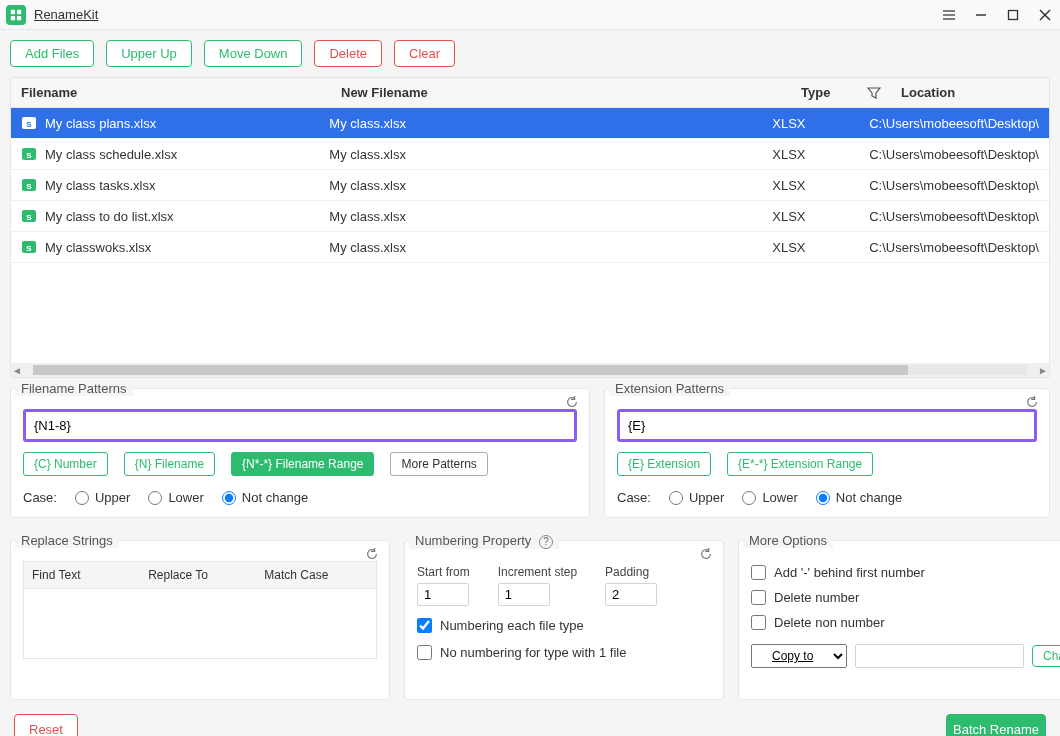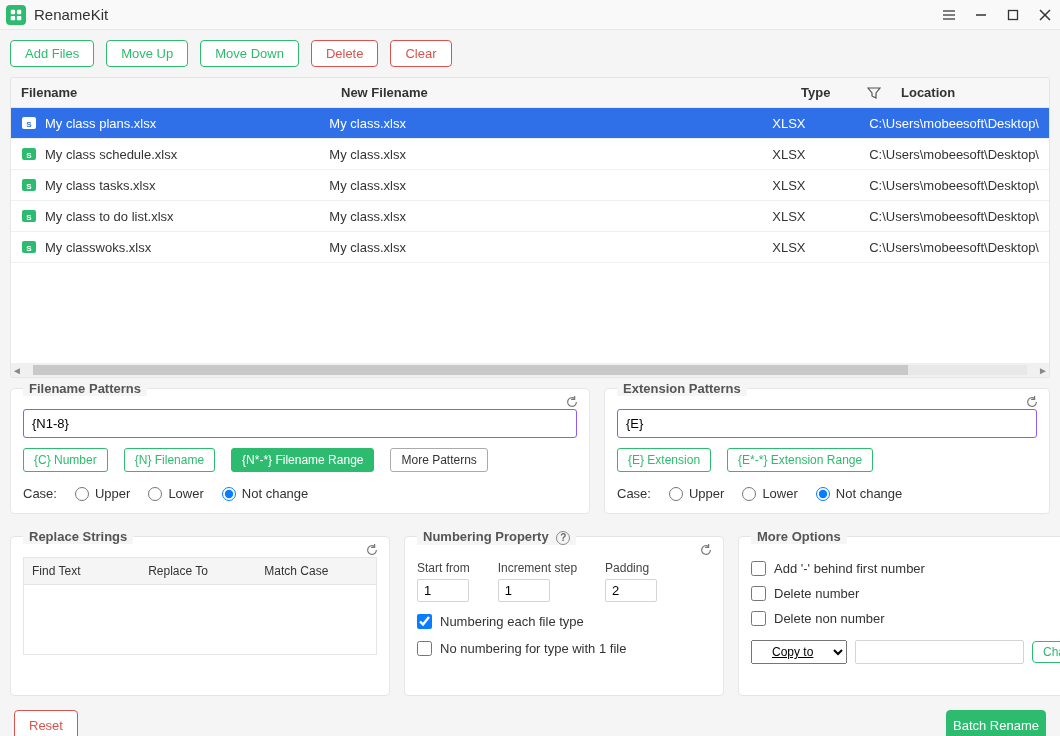--- a/index.html
+++ b/index.html
@@ -1,20 +1,20 @@
 <!DOCTYPE html>
 <html><head>
 <meta charset="utf-8">
 <style>
 * { box-sizing: border-box; margin: 0; padding: 0; font-family: -apple-system, "Segoe UI", Arial, sans-serif; }
 body { background: #f5f5f5; width: 1060px; height: 736px; overflow: hidden; font-size: 13px; color: #333; }
 .titlebar { height: 30px; background: #f9f9f9; border-bottom: 1px solid #e8e8e8; display: flex; align-items: center; padding: 0 6px 0 6px; }
 .app-icon { width: 20px; height: 20px; background: #2dbc6f; border-radius: 4px; display: flex; align-items: center; justify-content: center; margin-right: 8px; }
 .app-icon svg { width: 14px; height: 14px; }
-.titlebar-title { font-size: 15px; color: #333; flex: 1; }
+.titlebar-title { font-size: 13px; color: #333; flex: 1; text-decoration: underline; }
 .win-controls { display: flex; align-items: center; gap: 14px; }
 .win-btn { width: 18px; height: 18px; display: flex; align-items: center; justify-content: center; cursor: pointer; }
 .hamburger svg, .win-btn svg { width: 14px; height: 14px; }
 .content { padding: 10px 10px 8px 10px; display: flex; flex-direction: column; height: calc(100% - 30px); }
 .toolbar { display: flex; gap: 12px; margin-bottom: 10px; }
 .btn { border: 1px solid; border-radius: 4px; padding: 5px 14px; font-size: 13px; background: #fff; cursor: pointer; }
 .btn-green { color: #2dbc6f; border-color: #2dbc6f; }
 .btn-green-fill { background: #2dbc6f; color: #fff; border-color: #2dbc6f; }
 .btn-red { color: #d9534f; border-color: #d9534f; }
 .btn-sm { padding: 3px 10px; font-size: 12px; }
@@ -33,24 +33,24 @@
 .trow .td.col-fn { gap: 8px; }
 .xlsx-icon { width: 16px; height: 16px; flex: 0 0 16px; }
 .table-spacer { height: 100px; }
 .hscroll { height: 14px; background: #f0f0f0; display: flex; align-items: center; }
 .hscroll .track { flex: 1; height: 10px; background: #e8e8e8; position: relative; margin: 0 10px; }
 .hscroll .thumb { position: absolute; left: 0; top: 0; width: 88%; height: 100%; background: #c8c8c8; }
 .hscroll .arrow { width: 12px; font-size: 10px; color: #888; text-align: center; }
 .panels-row1 { display: flex; gap: 14px; margin-top: 10px; }
 .panels-row2 { display: flex; gap: 14px; margin-top: 22px; }
 .panel { border: 1px solid #e6e6e6; background: #fff; border-radius: 4px; padding: 10px 12px 12px 12px; position: relative; }
-.panel-title { font-size: 13px; font-weight: 700; color: #555; position: absolute; top: -8px; left: 12px; background: #f5f5f5; padding: 0 6px; }
+.panel-title { font-size: 13px; font-weight: 400; color: #555; position: absolute; top: -8px; left: 4px; background: #f5f5f5; padding: 0 6px; }
 .panel-refresh { position: absolute; top: 6px; right: 10px; width: 14px; height: 14px; cursor: pointer; color: #777; }
 .panel .row { display: flex; align-items: center; gap: 8px; margin-top: 10px; }
-.input-full { width: 100%; padding: 6px 8px; border: 1px solid #8b5cf6; border-radius: 3px; font-size: 13px; }
+.input-full { width: 100%; padding: 6px 8px; border: 3px solid #8b5cf6; border-radius: 3px; font-size: 13px; }
 .chiprow { display: flex; gap: 16px; margin-top: 10px; flex-wrap: wrap; }
 .chip { border: 1px solid; border-radius: 3px; padding: 4px 10px; font-size: 12px; cursor: pointer; }
 .chip-green { color: #2dbc6f; border-color: #2dbc6f; background: #fff; }
 .chip-green-fill { background: #2dbc6f; color: #fff; border-color: #2dbc6f; }
 .chip-plain { color: #333; border-color: #aaa; background: #fff; }
 .radio-row { display: flex; align-items: center; gap: 18px; margin-top: 14px; font-size: 13px; color: #333; }
 .radio-row label { display: flex; align-items: center; gap: 6px; cursor: pointer; }
 .radio-row input[type=radio] { accent-color: #0a7cff; width: 14px; height: 14px; }
 .p-fname { flex: 0 0 580px; }
 .p-ext { flex: 1; }
@@ -111,21 +111,21 @@
           <line x1="12" y1="2" x2="2" y2="12" stroke="#333" stroke-width="1.5"></line>
         </svg>
     </div>
   </div>
 </div>
 
 <div class="content">
 
   <div class="toolbar">
     <button class="btn btn-green">Add Files</button>
-    <button class="btn btn-green">Move Up</button>
+    <button class="btn btn-green">Upper Up</button>
     <button class="btn btn-green">Move Down</button>
     <button class="btn btn-red">Delete</button>
     <button class="btn btn-red">Clear</button>
   </div>
 
   <div class="table-wrap">
     <div class="thead">
       <div class="th col-fn">Filename</div>
       <div class="th col-nfn">New Filename</div>
       <div class="th col-type">

